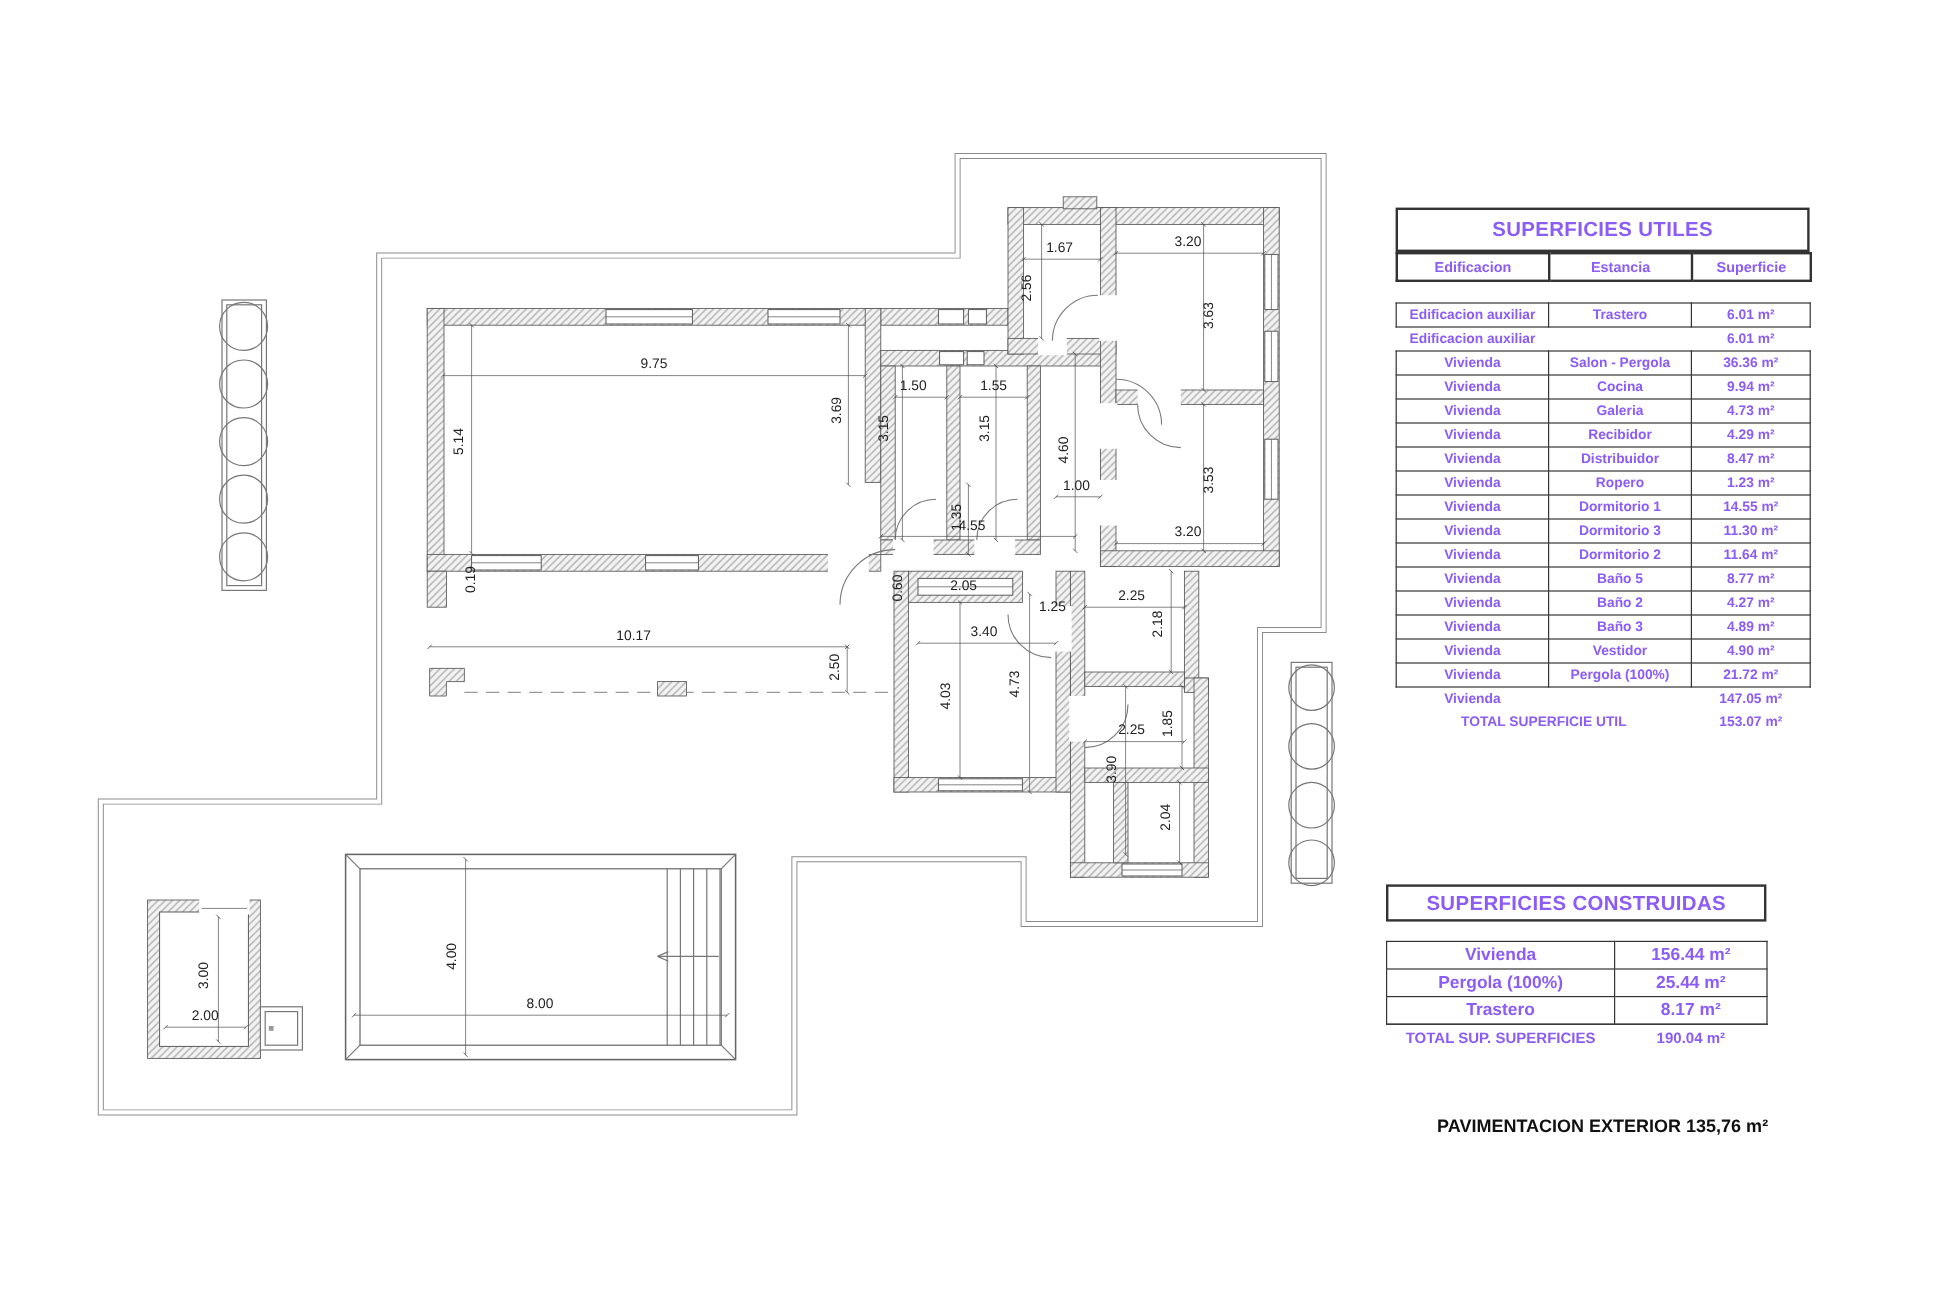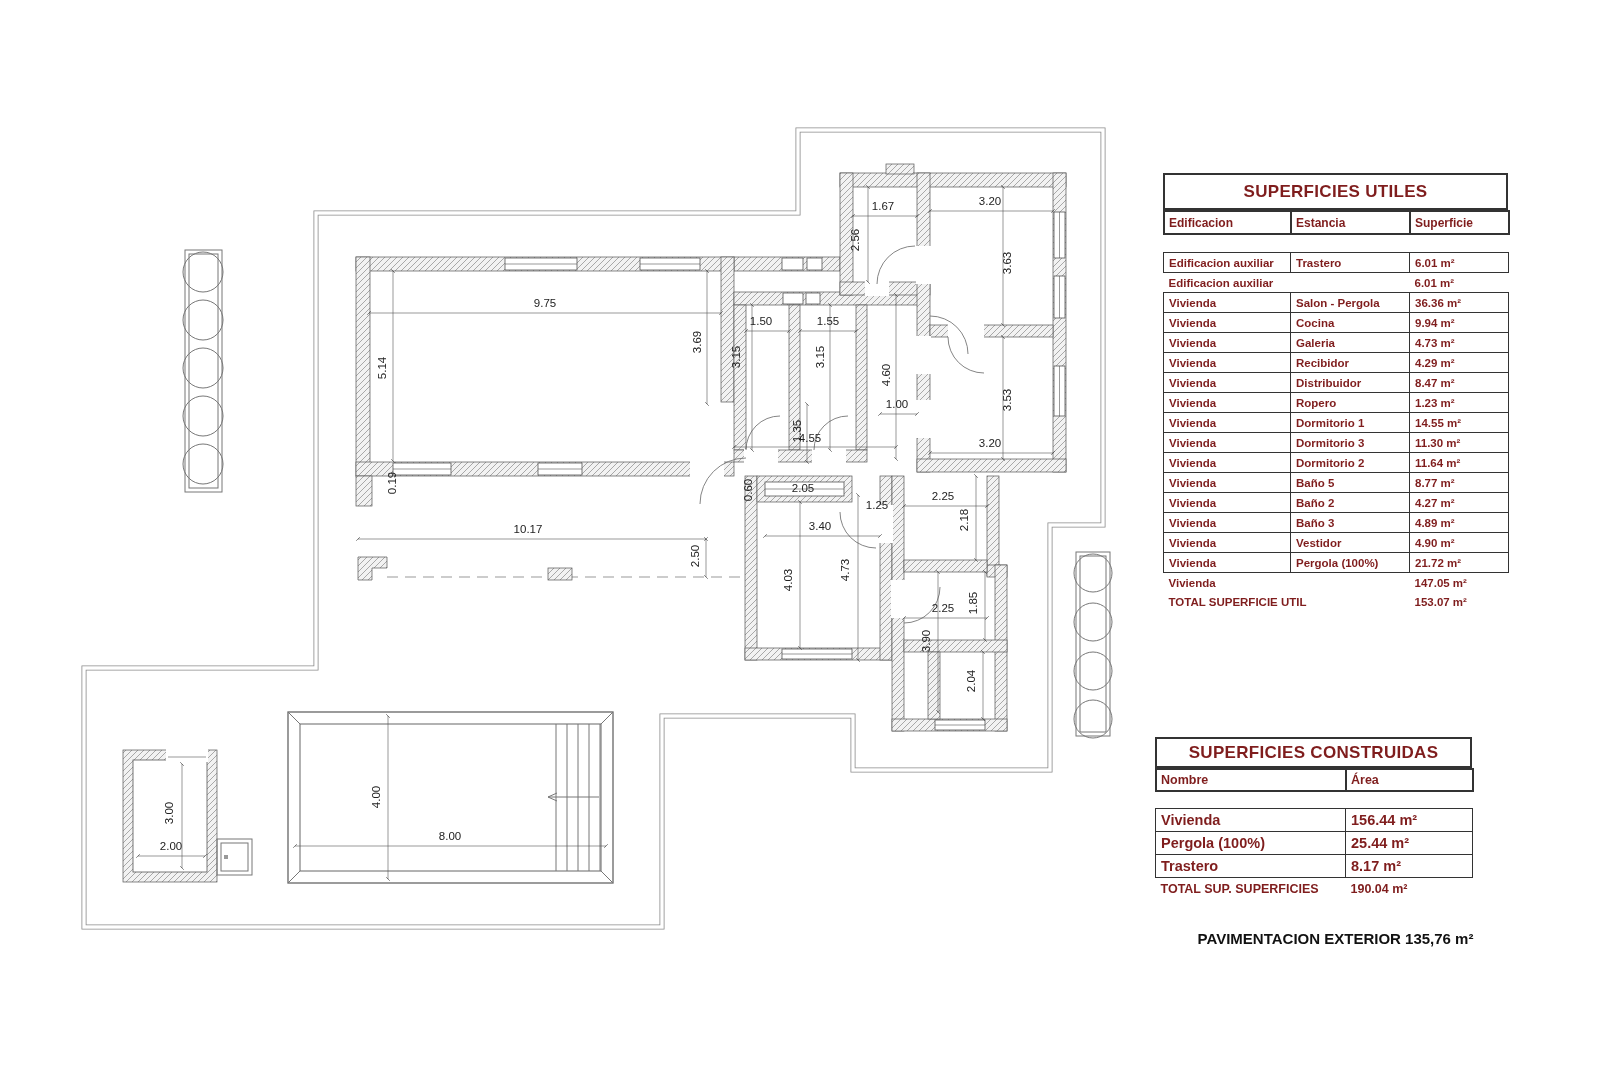--- a/index.html
+++ b/index.html
@@ -8,28 +8,28 @@
   svg text{font-family:"Liberation Sans",sans-serif;}
   .dl{font-size:11.5px;fill:#222;text-anchor:middle;}
   .wall{fill:url(#h);stroke:#555;stroke-width:.7;}
   .dim{stroke:#555;stroke-width:.6;marker-start:url(#tk);marker-end:url(#tk);}
   .thin{stroke:#777;stroke-width:1;fill:none;}
   .arc{stroke:#777;stroke-width:.9;fill:none;}
   .winr{fill:#fff;stroke:#555;stroke-width:.8;}
   .winl{stroke:#555;stroke-width:.6;}
   .dash{stroke:#999;stroke-width:1.2;stroke-dasharray:11 7;fill:none;}
   
-  .tbl{position:absolute;font-weight:bold;color:#7f1d1d;}
+  .tbl{position:absolute;font-weight:bold;color:#8b5cf6;}
   .tbl .title{border:2px solid #333;text-align:center;letter-spacing:.3px;}
   .tbl table{border-collapse:collapse;width:100%;table-layout:fixed;}
   .tbl th{border:2px solid #333;font-size:12px;height:21px;padding:0 4px;}
   .tbl td{font-size:11.5px;height:19px;padding:0 5px;overflow:hidden;white-space:nowrap;}
   .tbl tr.box td{border:1.4px solid #333;}
   .tbl tr.nob td{border:none;}
-  .c-l{text-align:left;} .c-c{text-align:left;}
+  .c-l{text-align:center;} .c-c{text-align:center;}
   #t1{left:1163px;top:173px;width:345px;}
   #t1 .title{height:33px;line-height:33px;font-size:17px;}
   #t1 .gap{height:17px;}
   #t2{left:1155px;top:697px;width:317px;}
   #t2 .title{height:27px;line-height:27px;font-size:17px;margin-top:40px;}
   #t2 th{font-size:12.5px;height:20px;}
   #t2 td{font-size:14.5px;height:22px;}
   #t2 .gap{height:16px;}
   #t2 tr.nob td{font-size:12.5px;}
   #footer-title{position:absolute;left:1163px;top:930px;width:345px;text-align:center;
@@ -389,32 +389,20 @@
         <tr class="nob">
           <td class="c-l" colspan="2">TOTAL SUPERFICIE UTIL</td>
           <td class="c-c">153.07 m²</td>
         </tr>
       </tbody>
     </table>
   </div>
 
   <div id="t2" class="tbl">
     <div class="title">SUPERFICIES CONSTRUIDAS</div>
-    <table>
-      <colgroup>
-          <col style="width:190px">
-          <col style="width:127px">
-        </colgroup>
-      <tbody>
-          <tr>
-        <th class="c-c">Nombre</th>
-        <th class="c-c">Área</th>
-      </tr>
-    </tbody>
-      </table>
     <div class="gap"></div>
     <table>
       <colgroup>
           <col style="width:190px">
           <col style="width:127px">
         </colgroup>
       <tbody>
           <tr class="box">
             <td class="c-l">Vivienda</td>
             <td class="c-c">156.44 m²</td>

